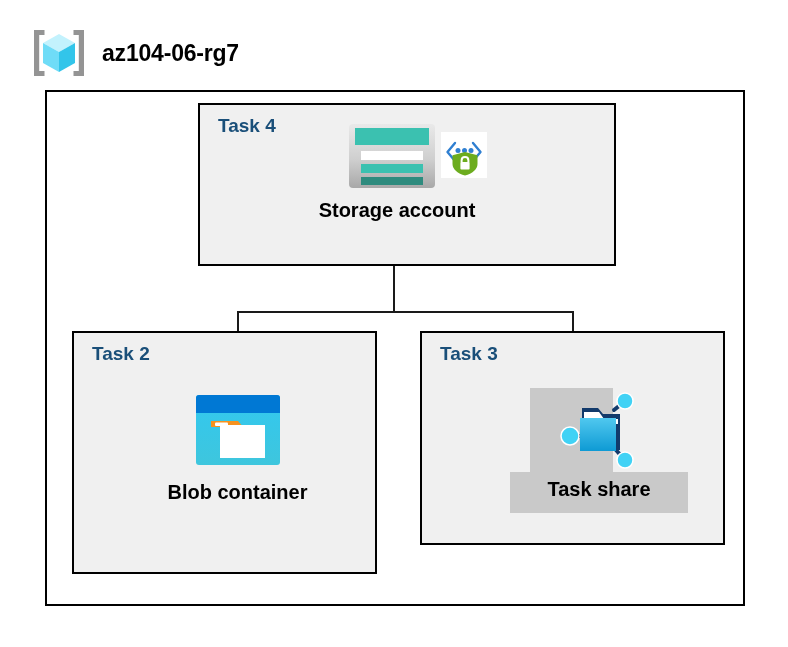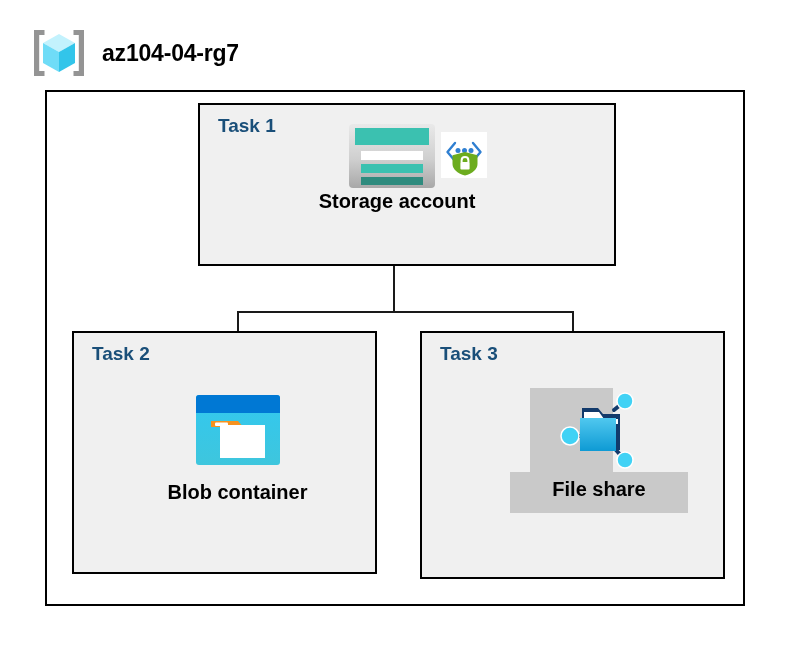--- a/index.html
+++ b/index.html
@@ -58,21 +58,21 @@
 
   
   .task-box {
     position: absolute;
     border: 2px solid #000000;
     background: #f0f0f0;
     box-sizing: border-box;
   }
   .task-box.task1 { left: 198px; top: 103px;  width: 418px; height: 163px; }
   .task-box.task2 { left: 72px;  top: 331px;  width: 305px; height: 243px; padding-left: 21px; }
-  .task-box.task3 { left: 420px; top: 331px;  width: 305px; height: 248px; }
+  .task-box.task3 { left: 420px; top: 331px;  width: 305px; height: 214px; }
 
   .task-label {
     position: absolute;
     left: 18px;
     top: 10px;
     font-size: 19px;
     font-weight: bold;
     color: #1a4f79;
     white-space: nowrap;
   }
@@ -92,21 +92,21 @@
     font-size: 20px;
     font-weight: bold;
     color: #000000;
     white-space: nowrap;
     text-align: center;
   }
 
   
   .node.storage   { left: 297px; top: 122px; width: 200px; }
   .node.storage .node-icon-wrap { margin-left: 50px; }
-  .node.storage .node-caption   { }
+  .node.storage .node-caption   { margin-top: 9px; }
 
   .node.blob      { left: 150px; top: 393px; width: 175px; }
   .node.blob .node-caption { margin-top: 14px; text-align: right; }
 
   .node.fileshare { left: 510px; top: 388px; width: 178px; }
   .node.fileshare .node-icon-wrap { margin-left: 0px; }
   .node.fileshare .node-caption   { margin-top: 6px; }
 
   
   .hl-icon {
@@ -147,32 +147,32 @@
       <path d="M14.5 4 L4 4 L4 50 L14.5 50 L14.5 45 L9.2 45 L9.2 9 L14.5 9 Z" fill="#949494"></path>
 
       <path d="M43.5 4 L54 4 L54 50 L43.5 50 L43.5 45 L48.8 45 L48.8 9 L43.5 9 Z" fill="#949494"></path>
 
       <path d="M29 8 L45 17 L29 26 L13 17 Z" fill="#c3f2fd"></path>
 
       <path d="M13 17 L29 26 L29 46 L13 37 Z" fill="#6fdcf7"></path>
 
       <path d="M45 17 L45 37 L29 46 L29 26 Z" fill="#32c5ea"></path>
     </svg>
-    <div class="rg-title">az104-04-rg7</div>
+    <div class="rg-title">az104-06-rg7</div>
   </div>
 
   <div class="rg-box"></div>
 
   <div class="conn v-trunk"></div>
   <div class="conn h-bus"></div>
   <div class="conn v-left"></div>
   <div class="conn v-right"></div>
 
   <div class="task-box task1">
-    <div class="task-label">Task 1</div>
+    <div class="task-label">Task 4</div>
   </div>
 
   <div class="node storage">
     <div class="node-icon-wrap">
       <svg width="150" height="68" viewBox="0 0 150 68" aria-hidden="true">
         <defs>
           <linearGradient id="gray-body" x1="0" y1="0" x2="0" y2="1">
             <stop offset="0%" stop-color="#e9e9e9"></stop>
             <stop offset="55%" stop-color="#cfcfcf"></stop>
             <stop offset="100%" stop-color="#a8a8a8"></stop>
@@ -261,16 +261,16 @@
 
         <path d="M26 24 L41 24 L46 31 L60 31 L60 36 L26 36 Z" fill="#ffffff"></path>
 
         <path d="M22 30 L58 30 L58 63 L22 63 Z" fill="url(#fs-folder)"></path>
 
         <circle cx="67" cy="13" r="8" fill="#41d2f5" stroke="#ffffff" stroke-width="1.5"></circle>
         <circle cx="12" cy="48" r="9" fill="#41d2f5" stroke="#ffffff" stroke-width="1.5"></circle>
         <circle cx="67" cy="72" r="8" fill="#41d2f5" stroke="#ffffff" stroke-width="1.5"></circle>
       </svg>
     </div>
-    <div class="node-caption">File share</div>
+    <div class="node-caption">Task share</div>
   </div>
 
 </div>
 
 </body></html>

